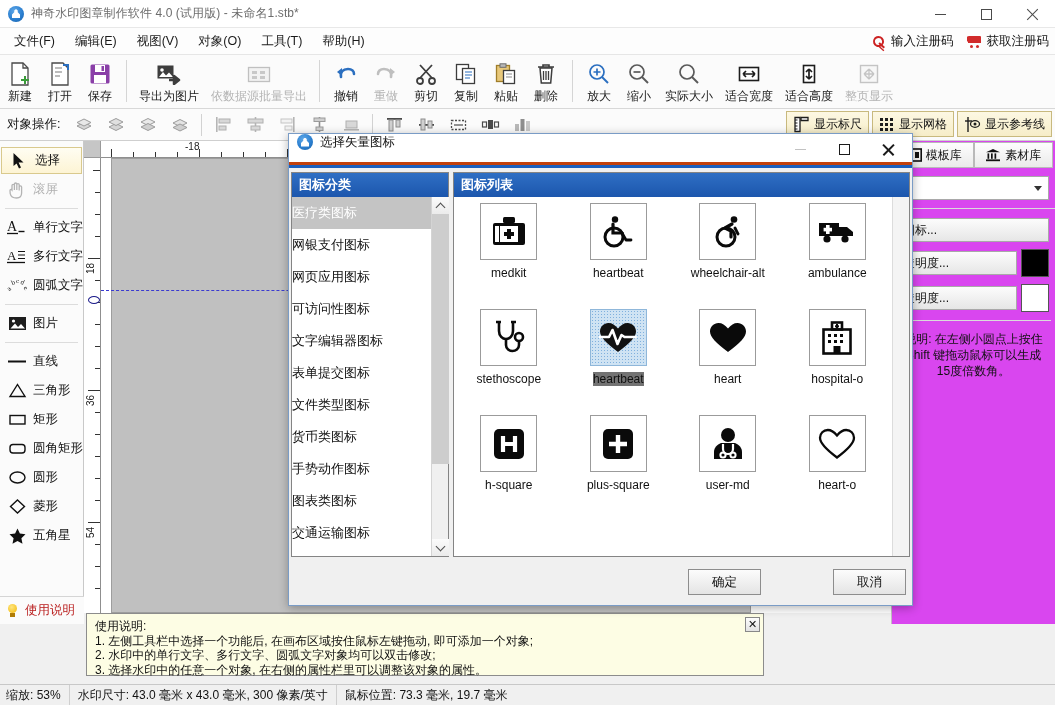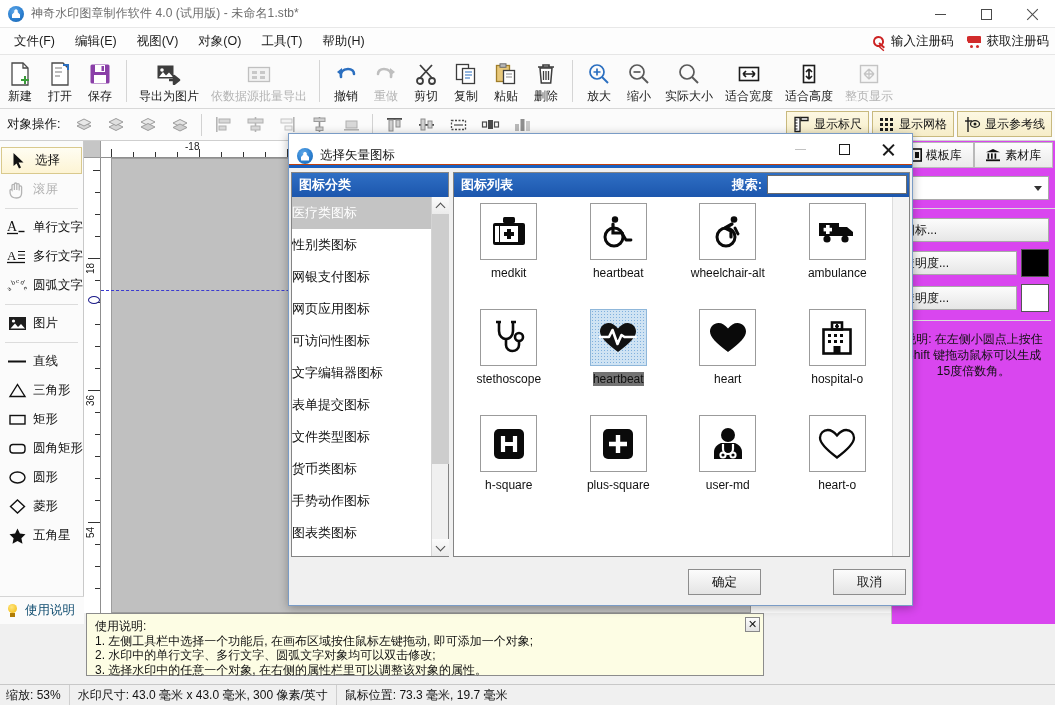--- a/index.html
+++ b/index.html
@@ -118,21 +118,21 @@
     height: 29px; display: flex; align-items: center; padding-left: 6px;
     font-size: 12.5px; color: #111; cursor: default;
   }
   .ltool.sel { background: linear-gradient(#fffdf2,#fdf4d4); border: 1px solid #d9c98d; height:27px; margin:1px 1px; }
   .ltool.dis { color: #b0b0b0; }
   .ltool .ico { width: 22px; height: 20px; display: flex; align-items: center; justify-content: center; margin-right: 5px; flex:none;}
   .ltool .lb { white-space: nowrap; }
   .ltool-sep { height: 1px; background: #dcdcdc; margin: 4px 5px; }
   .help-btn {
     position: absolute; left: 0; bottom: 0; width: 84px; height: 28px;
-    display:flex; align-items:center; padding-left: 5px; font-size: 12.5px; color:#0c4a6e;
+    display:flex; align-items:center; padding-left: 5px; font-size: 12.5px; color:#b91c1c;
     border-top: 1px solid #d5d5d5; background:#fbfbfb;
   }
   .bulb { width:16px;height:16px;margin-right:4px;position:relative;flex:none; }
   .bulb::before{content:"";position:absolute;left:3px;top:1px;width:9px;height:9px;border-radius:50%;
     background:radial-gradient(circle at 40% 35%, #ffe680, #f2b705);}
   .bulb::after{content:"";position:absolute;left:5px;top:10px;width:5px;height:4px;background:#b07c06;}
 
   
   .rulerCorner { position:absolute; left:84px; top:141px; width:17px; height:17px;
     background:#c6c6c6; border-right:1px solid #9a9a9a; border-bottom:1px solid #9a9a9a;}
@@ -187,22 +187,22 @@
                background:#f0f0f0; border-top:1px solid #c8c8c8; display:flex; align-items:center; }
   .sb-cell { font-size:12px; color:#111; padding:0 8px; height:21px;
              display:flex; align-items:center; border-right:1px solid #cfcfcf; }
   .sb-cell:first-child { padding-left:6px; }
   .sb-last { border-right:none; }
 
   
   .dlg { position:absolute; left:288px; top:133px; width:625px; height:473px;
          background:#f0f0f0; border:1px solid #7a9cc6;
          box-shadow: 0 2px 9px rgba(0,0,0,.30); }
-  .dlg-title { height:31px; background:#ffffff; display:flex; align-items:flex-end;
-               border-bottom:1px solid #c2410c; position:relative; }
+  .dlg-title { height:31px; background:#ffffff; display:flex; align-items:flex-start;
+               border-bottom:3px solid #c2410c; position:relative; }
   .dlg-ico { width:16px;height:16px;margin-left:8px;margin-right:7px;border-radius:50%;
              background: radial-gradient(circle at 40% 32%, #5fa8e8 0%, #2b7fd0 55%, #1560a8 100%); position:relative;}
   .dlg-ico::after { content:"";position:absolute;left:4px;top:3.5px;width:8px;height:9px;background:#fff;
              clip-path: polygon(50% 0%, 72% 16%, 72% 35%, 100% 60%, 100% 100%, 0% 100%, 0% 60%, 28% 35%, 28% 16%); }
   .dlg-tx { font-size:12.5px; color:#111; }
   .dlg-ctrl { position:absolute; top:0; height:31px; width:44px; display:flex; align-items:center; justify-content:center; }
   .dlg-min { right:90px; } .dlg-max { right:46px; } .dlg-close { right:2px; }
   .dmin-g { width:11px;height:1px;background:#c2c2c2; }
   .dmax-g { width:11px;height:11px;border:1.5px solid #1b1b1b; }
   .dclose-g { width:13px;height:13px;position:relative; }
@@ -882,21 +882,20 @@
         </div>
     </div>
     <div class="dlg-accent"></div>
 
     <div class="dlg-body">
 
       <div class="catPanel">
         <div class="secthead">图标分类</div>
         <div class="catList">
           <div class="catItem sel">医疗类图标</div>
-          <div class="catItem">性别类图标</div>
           <div class="catItem">网银支付图标</div>
           <div class="catItem">网页应用图标</div>
           <div class="catItem">可访问性图标</div>
           <div class="catItem">文字编辑器图标</div>
           <div class="catItem">表单提交图标</div>
           <div class="catItem">文件类型图标</div>
           <div class="catItem">货币类图标</div>
           <div class="catItem">手势动作图标</div>
           <div class="catItem">图表类图标</div>
           <div class="catItem">交通运输图标</div>
@@ -908,24 +907,20 @@
           <div class="sc-thumb" style="top:17px;height:250px"></div>
           <div class="sc-arrow bot">
               <span class="chev down"></span>
             </div>
         </div>
       </div>
 
       <div class="listPanel">
         <div class="listHead">
           <span class="ht">图标列表</span>
-          <div class="searchWrap">
-            <span class="searchLbl">搜索:</span>
-            <input class="searchBox" type="text" value="" placeholder="" style="">
-          </div>
         </div>
         <div class="grid">
 
           <div class="cell">
             <div class="cellBox">
               <svg width="36" height="34" viewBox="0 0 36 34">
                   <rect x="2" y="8" width="32" height="22" rx="2" fill="#0a0a0a"></rect>
                   <rect x="12" y="2" width="12" height="6" rx="1.5" fill="#0a0a0a"></rect>
                   <rect x="9" y="11" width="18" height="16" fill="#fff"></rect>
                   <rect x="16" y="14" width="4" height="10" fill="#0a0a0a"></rect>

